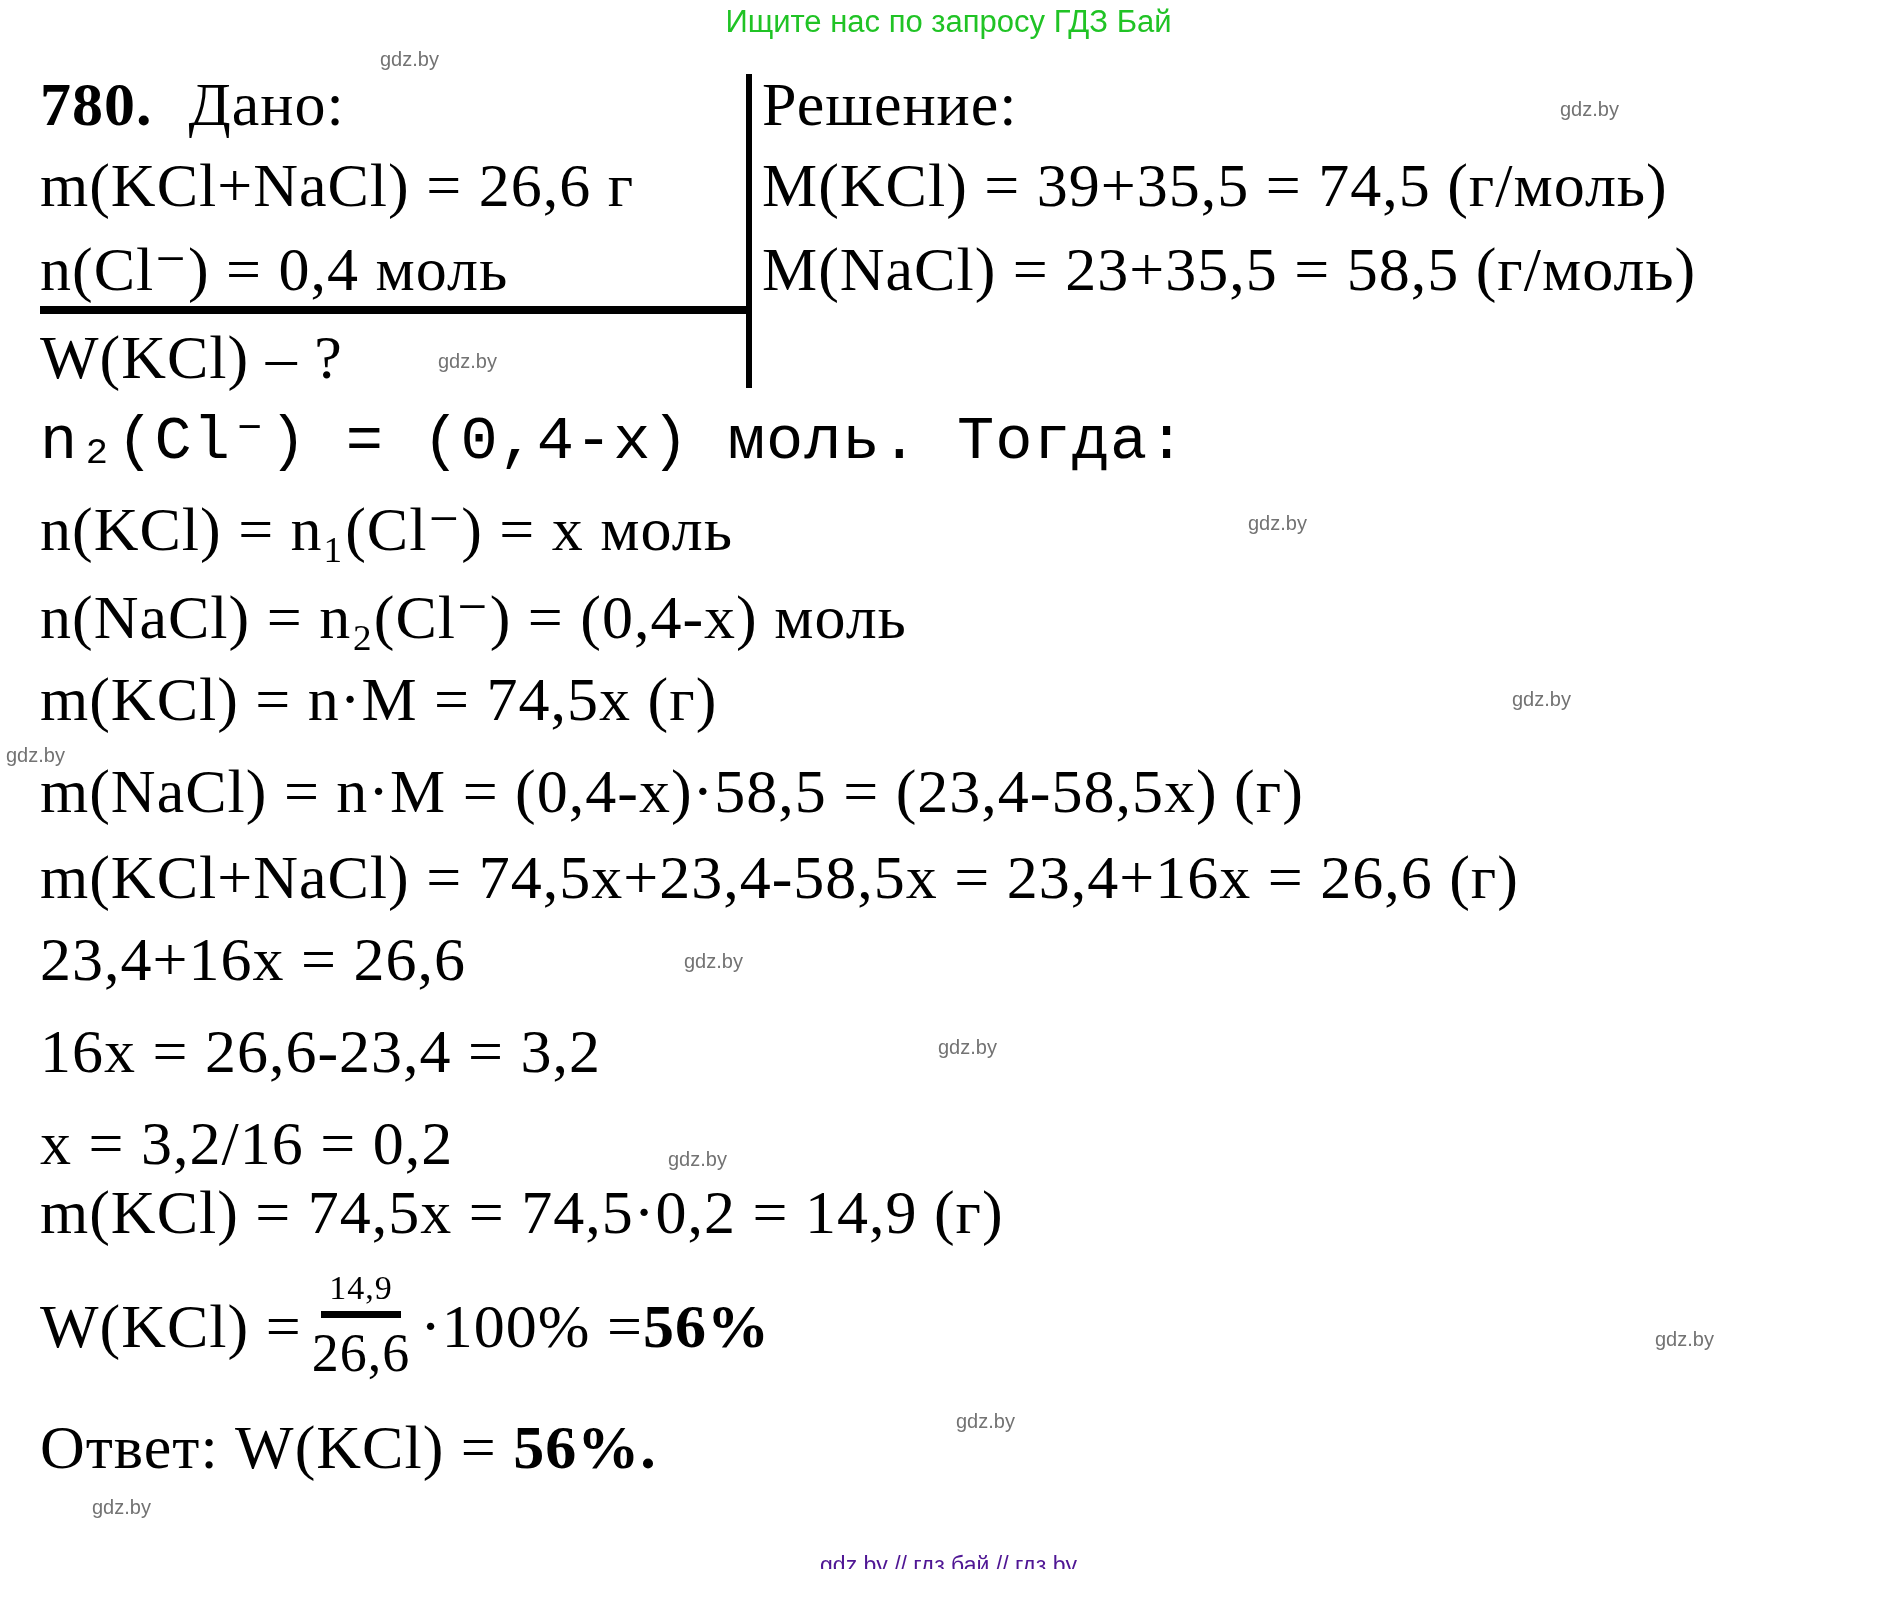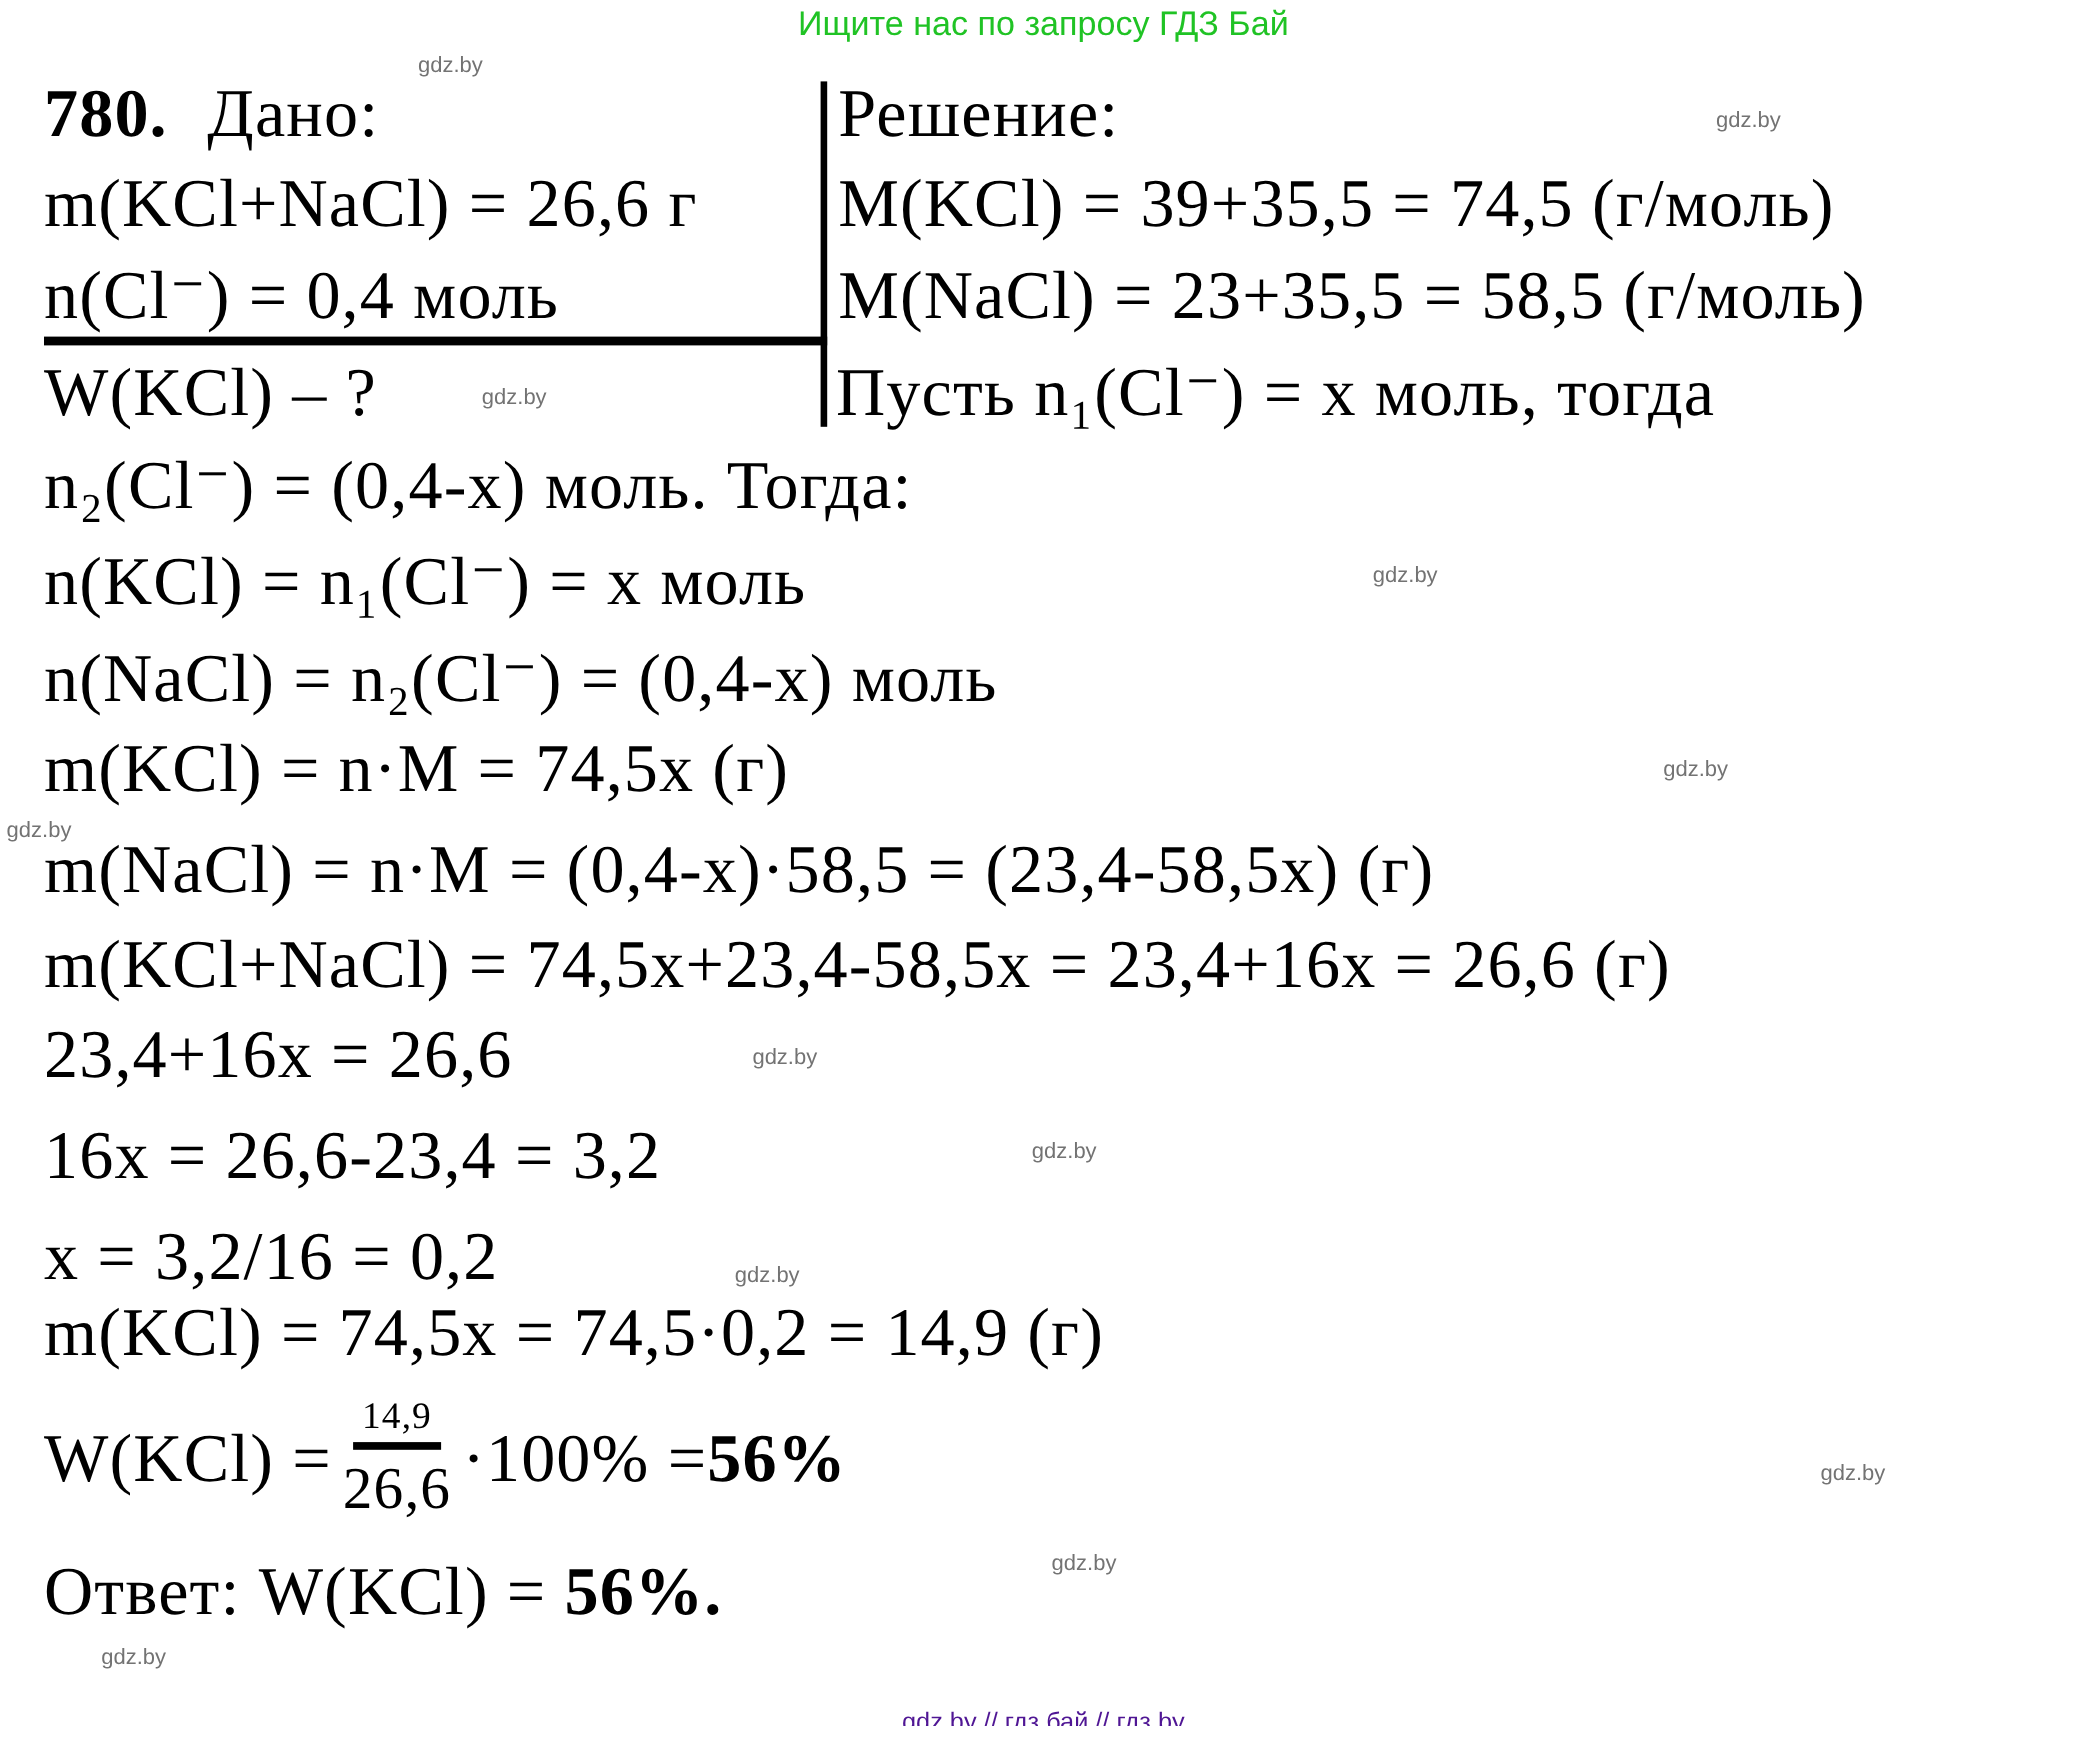--- a/index.html
+++ b/index.html
@@ -47,23 +47,22 @@
   <div class="line" style="left:40px; top:154px;">m(KCl+NaCl) = 26,6 г</div>
   <div class="line" style="left:762px; top:154px;">M(KCl) = 39+35,5 = 74,5 (г/моль)</div>
 
   <div class="line" style="left:40px; top:238px;">n(Cl⁻) = 0,4 моль</div>
   <div class="line" style="left:762px; top:238px;">M(NaCl) = 23+35,5 = 58,5 (г/моль)</div>
 
   <div class="hline"></div>
   <div class="vline"></div>
 
   <div class="line" style="left:40px; top:326px;">W(KCl) – ?</div>
-  <div class="line" style="left:760px; top:326px;">Пусть n₁(Cl⁻) = x моль, тогда</div>
 
-  <div class="line" style="left:40px; top:411px;">n₂(Cl⁻) = (0,4-x) моль. Тогда:</div>
+  <div class="line" style="left:40px; top:411px;font-family:Liberation Mono, monospace;">n₂(Cl⁻) = (0,4-x) моль. Тогда:</div>
   <div class="line" style="left:40px; top:498px;">n(KCl) = n₁(Cl⁻) = x моль</div>
   <div class="line" style="left:40px; top:586px;">n(NaCl) = n₂(Cl⁻) = (0,4-x) моль</div>
   <div class="line" style="left:40px; top:668px;">m(KCl) = n·M = 74,5x (г)</div>
   <div class="line" style="left:40px; top:760px;">m(NaCl) = n·M = (0,4-x)·58,5 = (23,4-58,5x) (г)</div>
   <div class="line" style="left:40px; top:846px;">m(KCl+NaCl) = 74,5x+23,4-58,5x = 23,4+16x = 26,6 (г)</div>
   <div class="line" style="left:40px; top:928px;">23,4+16x = 26,6</div>
   <div class="line" style="left:40px; top:1020px;">16x = 26,6-23,4 = 3,2</div>
   <div class="line" style="left:40px; top:1112px;">x = 3,2/16 = 0,2</div>
   <div class="line" style="left:40px; top:1181px;">m(KCl) = 74,5x = 74,5·0,2 = 14,9 (г)</div>
 

